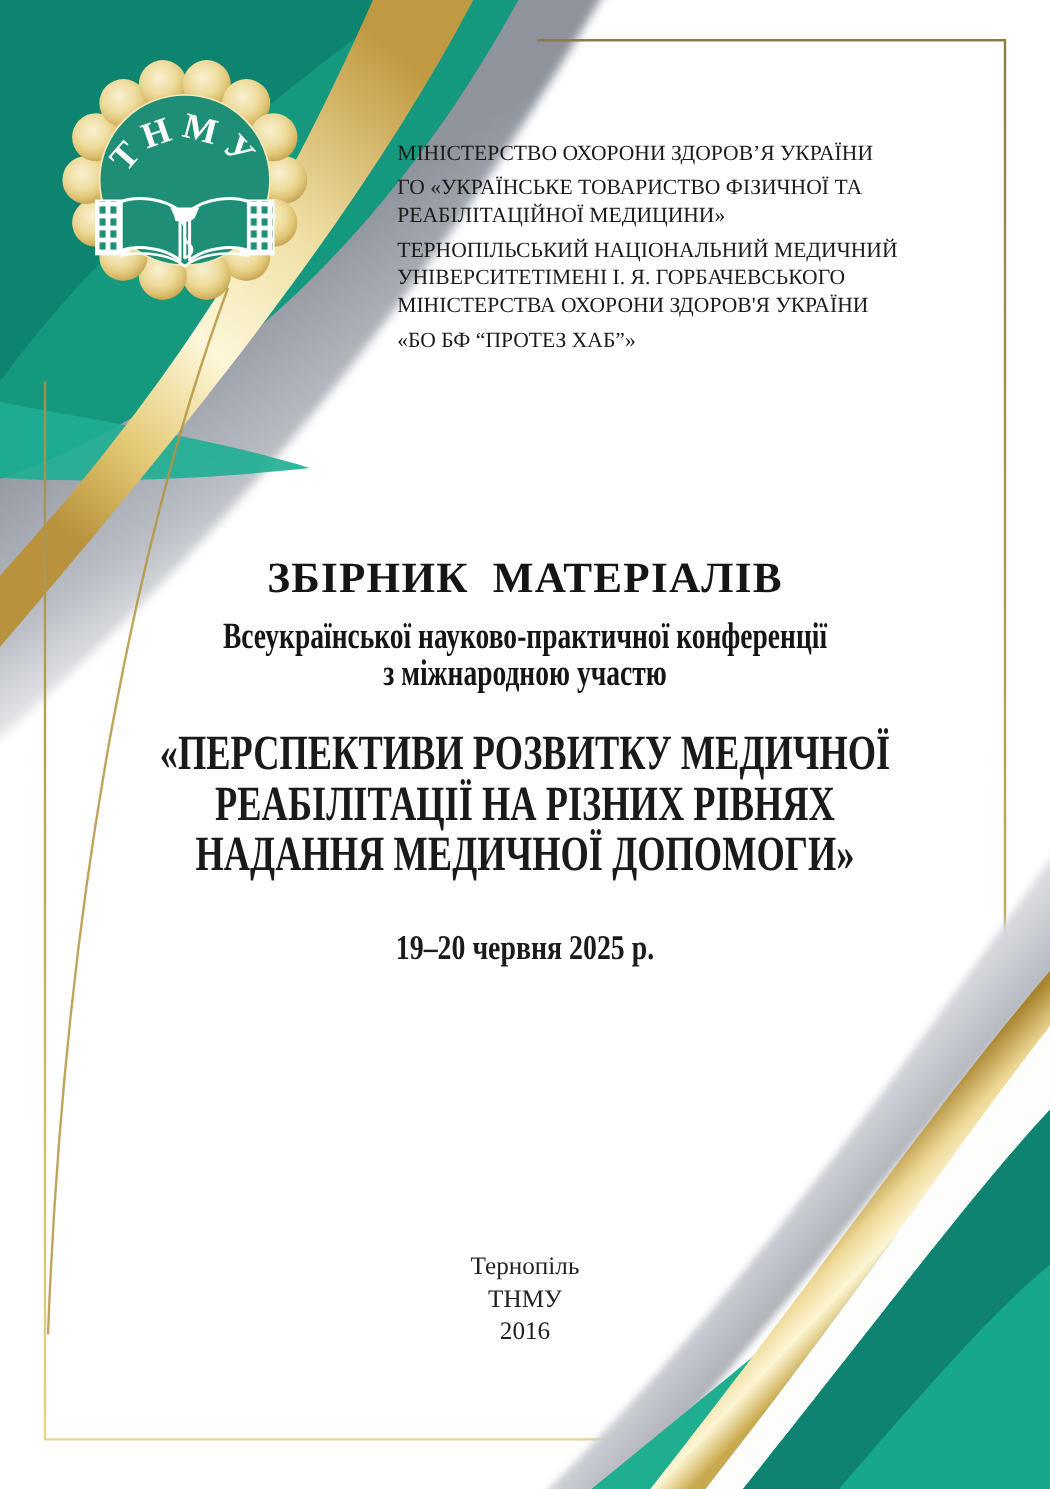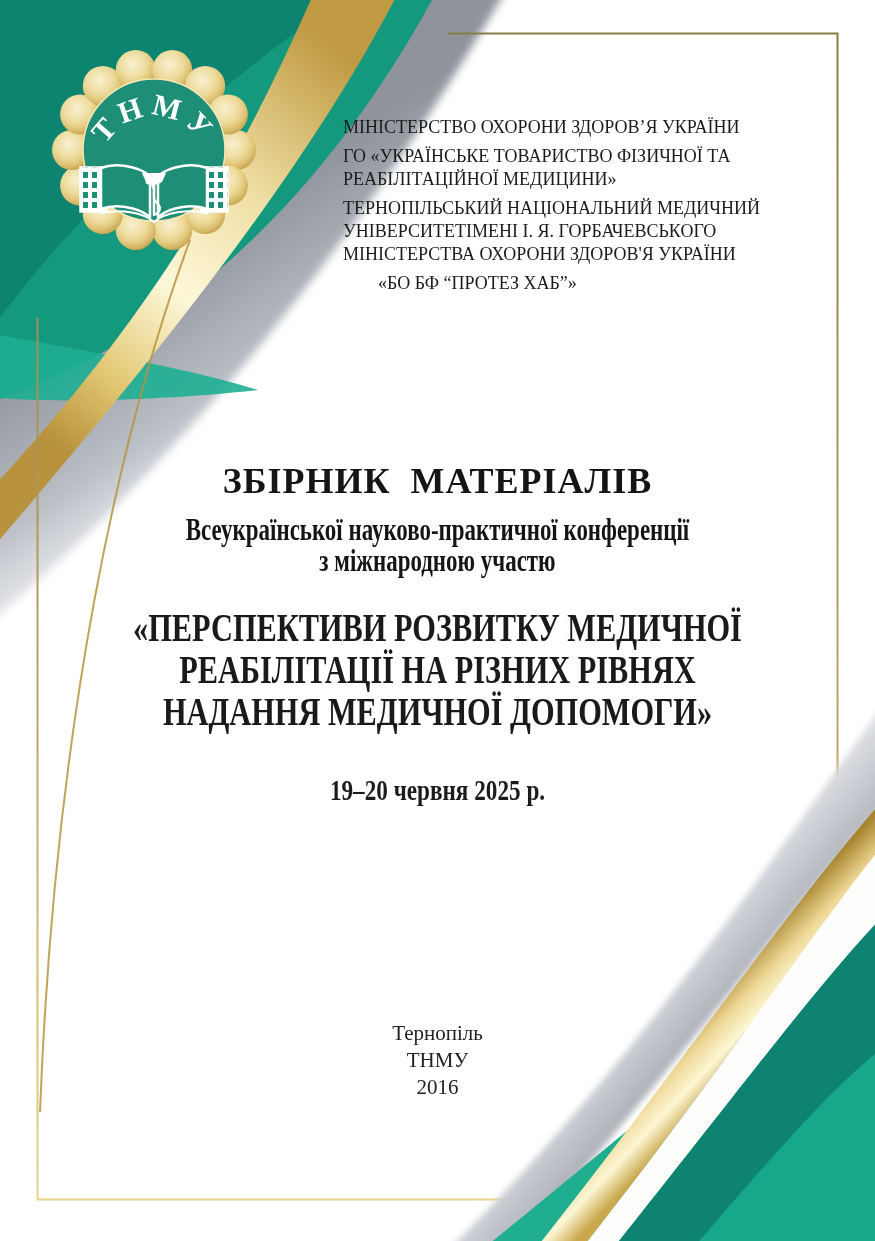--- a/index.html
+++ b/index.html
@@ -3,44 +3,44 @@
 <meta charset="utf-8">
 <style>
   html,body { margin:0; padding:0; background:#ffffff; }
   .page {
     position:relative; width:875px; height:1241px; background:#ffffff;
     overflow:hidden; font-family:"Liberation Serif", serif; color:#1b1b1b;
   }
   .decor { position:absolute; left:0; top:0; width:875px; height:1241px; }
   .txt { position:absolute; }
 
-  .org-block { left:343px; top:116px; width:460px; font-size:18px; line-height:23px; }
+  .org-block { left:331px; top:116px; width:460px; font-size:18px; line-height:23px; }
   .org-block p { margin:0 0 6px 0; }
   .org-block p:last-child { margin-bottom:0; }
-  .org-block .fund { margin-top:3px;margin-left:35px; }
+  .org-block .fund { margin-top:3px; }
 
   .center { left:0; right:0; text-align:center; }
 
   .main-title {
     top:460px; font-size:36px; font-weight:bold; letter-spacing:1px;
     white-space:pre; color:#151515;
   }
   .subtitle {
     top:514px; font-size:31px; font-weight:bold; line-height:31px;
     transform:scaleX(0.74); transform-origin:center; color:#151515;
   }
   .conf-title {
     top:606px; font-size:41px; font-weight:bold; line-height:42px;
     transform:scaleX(0.74); transform-origin:center; color:#1a1a1a;
   }
   .conf-date {
     top:774px; font-size:29px; font-weight:bold;
     transform:scaleX(0.80); transform-origin:center;
   }
-  .imprint { top:1020px; font-size:21px; line-height:27px; color:#222; }
+  .imprint { top:1042px; font-size:21px; line-height:27px; color:#222; }
 </style>
 </head>
 <body>
 
 <div class="page">
 
   <svg class="decor" viewBox="0 0 875 1241" width="875" height="1241" aria-hidden="true">
     <defs>
       <linearGradient id="grayTL" gradientUnits="userSpaceOnUse" x1="210" y1="230" x2="345" y2="430">
         <stop offset="0" stop-color="#8e939c"></stop>

